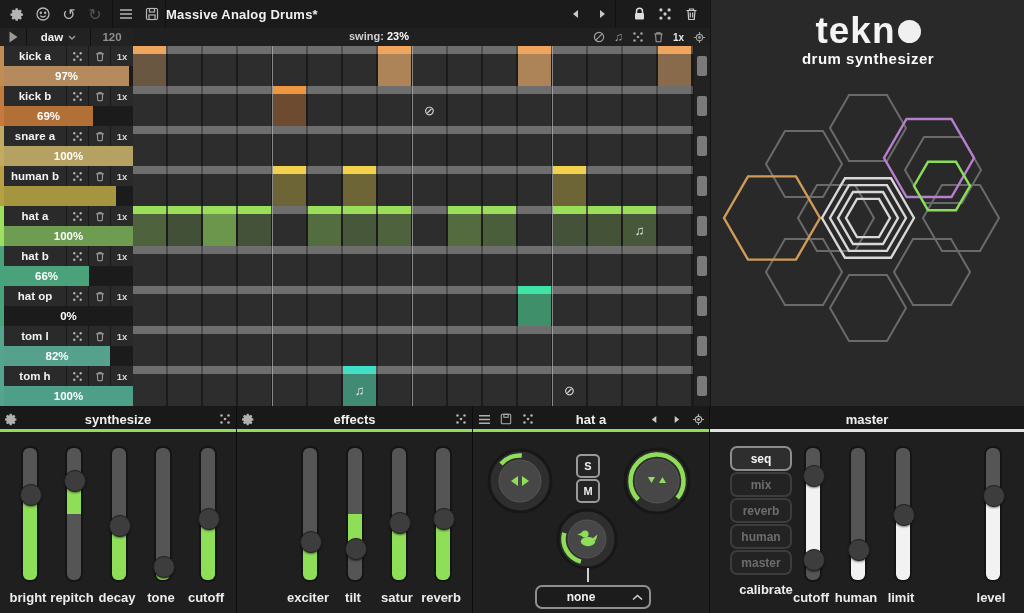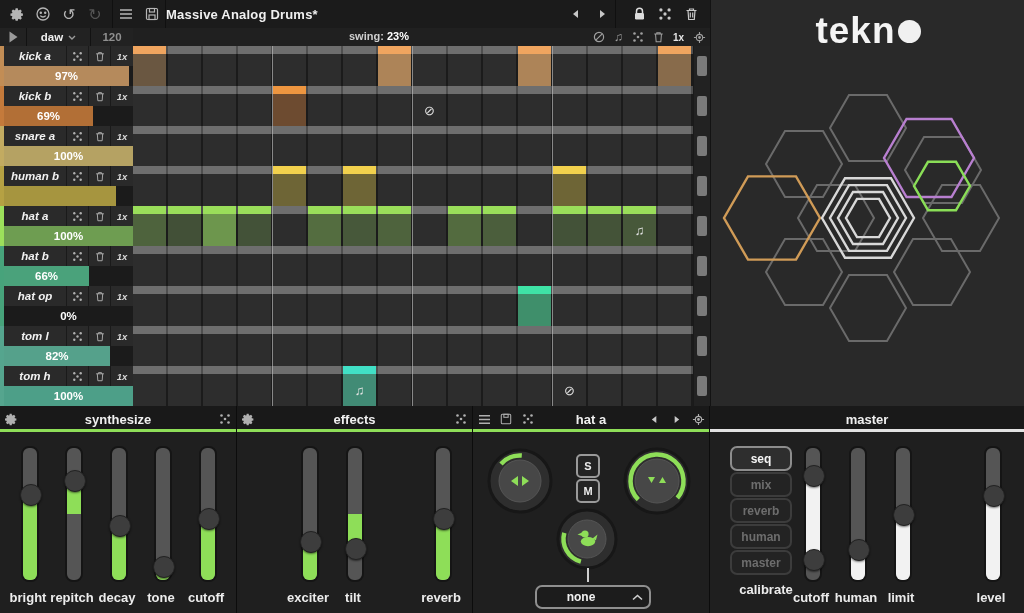--- a/index.html
+++ b/index.html
@@ -20,21 +20,21 @@
   #swingbar{left:133px;top:28px;width:577px;height:18px;background:#202020;border-bottom:1px solid #141414;}
   #swing-label{position:absolute;left:182px;top:2px;font-size:11px;font-weight:bold;color:#cfcfcf;margin-left:34px;}
   #swing-label b{color:#fff;}
   .sw-icons{position:absolute;right:4px;top:0;height:18px;display:flex;align-items:center;gap:9px;}
   .sw-icons .ic{color:#9f9f9f;}
   .lbl-1x{font-size:10px;font-weight:bold;color:#e6e6e6;}
   
   #track-col{left:0;top:46px;width:133px;height:360px;background:#1d1d1d;}
   .trk{position:absolute;left:0;width:133px;height:40px;}
   .trk .strip{position:absolute;left:0;top:0;width:4px;height:40px;}
-  .trk .toprow{position:absolute;left:4px;top:0;width:129px;height:20px;background:#2a2a2a;display:flex;align-items:center;border-bottom:1px solid #161616;font-style:italic;}
+  .trk .toprow{position:absolute;left:4px;top:0;width:129px;height:20px;background:#2a2a2a;display:flex;align-items:center;border-bottom:1px solid #161616;}
   .trk .name{flex:1;text-align:center;font-size:11.5px;font-weight:bold;color:#f2f2f2;}
   .trk .mini{width:21px;height:100%;display:flex;align-items:center;justify-content:center;border-left:1px solid #1a1a1a;color:#b0b0b0;}
   .trk .mini1x{width:22px;font-size:9.5px;font-weight:bold;color:#d8d8d8;}
   .trk .volrow{position:absolute;left:4px;top:20px;width:129px;height:20px;background:#1b1b1b;}
   .trk .volbar{position:absolute;left:0;top:0;height:20px;}
   .trk .volpct{position:absolute;top:0;height:20px;display:flex;align-items:center;justify-content:center;font-size:11.5px;font-weight:bold;color:#fff;}
   
   #grid{left:133px;top:46px;width:560px;height:360px;background:#242424;}
   .g-row{position:absolute;left:0;width:560px;height:40px;}
   .vlane{position:absolute;left:0;top:0;width:560px;height:8px;display:flex;}
@@ -836,20 +836,21 @@
       <div class="mini-h" style="top: 130px;"></div>
       <div class="mini-h" style="top: 170px;"></div>
       <div class="mini-h" style="top: 210px;"></div>
       <div class="mini-h" style="top: 250px;"></div>
       <div class="mini-h" style="top: 290px;"></div>
       <div class="mini-h" style="top: 330px;"></div>
     </div>
 
   <div id="brand" class="abs">
     <div id="logo"><span>tekn</span><span class="dot"></span></div>
+    <div id="subtitle">drum synthesizer</div>
     <svg id="hexart" width="314" height="280" style="position:absolute;left:0;top:78px;">
         <polygon points="195.0,50.0 176.0,82.9 138.0,82.9 119.0,50.0 138.0,17.1 176.0,17.1" fill="none" stroke="#6a6a6a" stroke-width="2"></polygon>
         <polygon points="131.0,86.0 112.0,118.9 74.0,118.9 55.0,86.0 74.0,53.1 112.0,53.1" fill="none" stroke="#6a6a6a" stroke-width="2"></polygon>
         <polygon points="163.0,140.0 144.0,172.9 106.0,172.9 87.0,140.0 106.0,107.1 144.0,107.1" fill="none" stroke="#6a6a6a" stroke-width="2"></polygon>
         <polygon points="131.0,194.0 112.0,226.9 74.0,226.9 55.0,194.0 74.0,161.1 112.0,161.1" fill="none" stroke="#6a6a6a" stroke-width="2"></polygon>
         <polygon points="195.0,230.0 176.0,262.9 138.0,262.9 119.0,230.0 138.0,197.1 176.0,197.1" fill="none" stroke="#6a6a6a" stroke-width="2"></polygon>
         <polygon points="259.0,194.0 240.0,226.9 202.0,226.9 183.0,194.0 202.0,161.1 240.0,161.1" fill="none" stroke="#6a6a6a" stroke-width="2"></polygon>
         <polygon points="288.0,140.0 269.0,172.9 231.0,172.9 212.0,140.0 231.0,107.1 269.0,107.1" fill="none" stroke="#6a6a6a" stroke-width="2"></polygon>
         <polygon points="270.0,92.0 251.0,124.9 213.0,124.9 194.0,92.0 213.0,59.1 251.0,59.1" fill="none" stroke="#6a6a6a" stroke-width="2"></polygon>
         <polygon points="109.0,140.0 85.0,181.6 37.0,181.6 13.0,140.0 37.0,98.4 85.0,98.4" fill="none" stroke="#d09b57" stroke-width="2.4"></polygon>
@@ -989,20 +990,27 @@
           <div class="sl-handle" style="top: 83px;"></div>
         </div>
         <div class="sl-label">exciter</div>
       </div>
       <div class="sl" style="left: 94px;">
         <div class="sl-track">
           <div class="sl-fill" style="background: rgb(142, 222, 88); top: 66px; height: 33.6px;"></div>
           <div class="sl-handle" style="top: 90px;"></div>
         </div>
         <div class="sl-label">tilt</div>
+      </div>
+      <div class="sl" style="left: 138px;">
+        <div class="sl-track">
+          <div class="sl-fill" style="background: rgb(142, 222, 88); top: 73.84px; height: 58.16px; border-radius: 0px 0px 6px 6px;"></div>
+          <div class="sl-handle" style="top: 64px;"></div>
+        </div>
+        <div class="sl-label">satur</div>
       </div>
       <div class="sl" style="left: 182px;">
         <div class="sl-track">
           <div class="sl-fill" style="background: rgb(142, 222, 88); top: 70.48px; height: 61.52px; border-radius: 0px 0px 6px 6px;"></div>
           <div class="sl-handle" style="top: 60px;"></div>
         </div>
         <div class="sl-label">reverb</div>
       </div>
     </div>
   <div id="p-voice" class="abs panel-c" style="left:473px;width:236px;">

